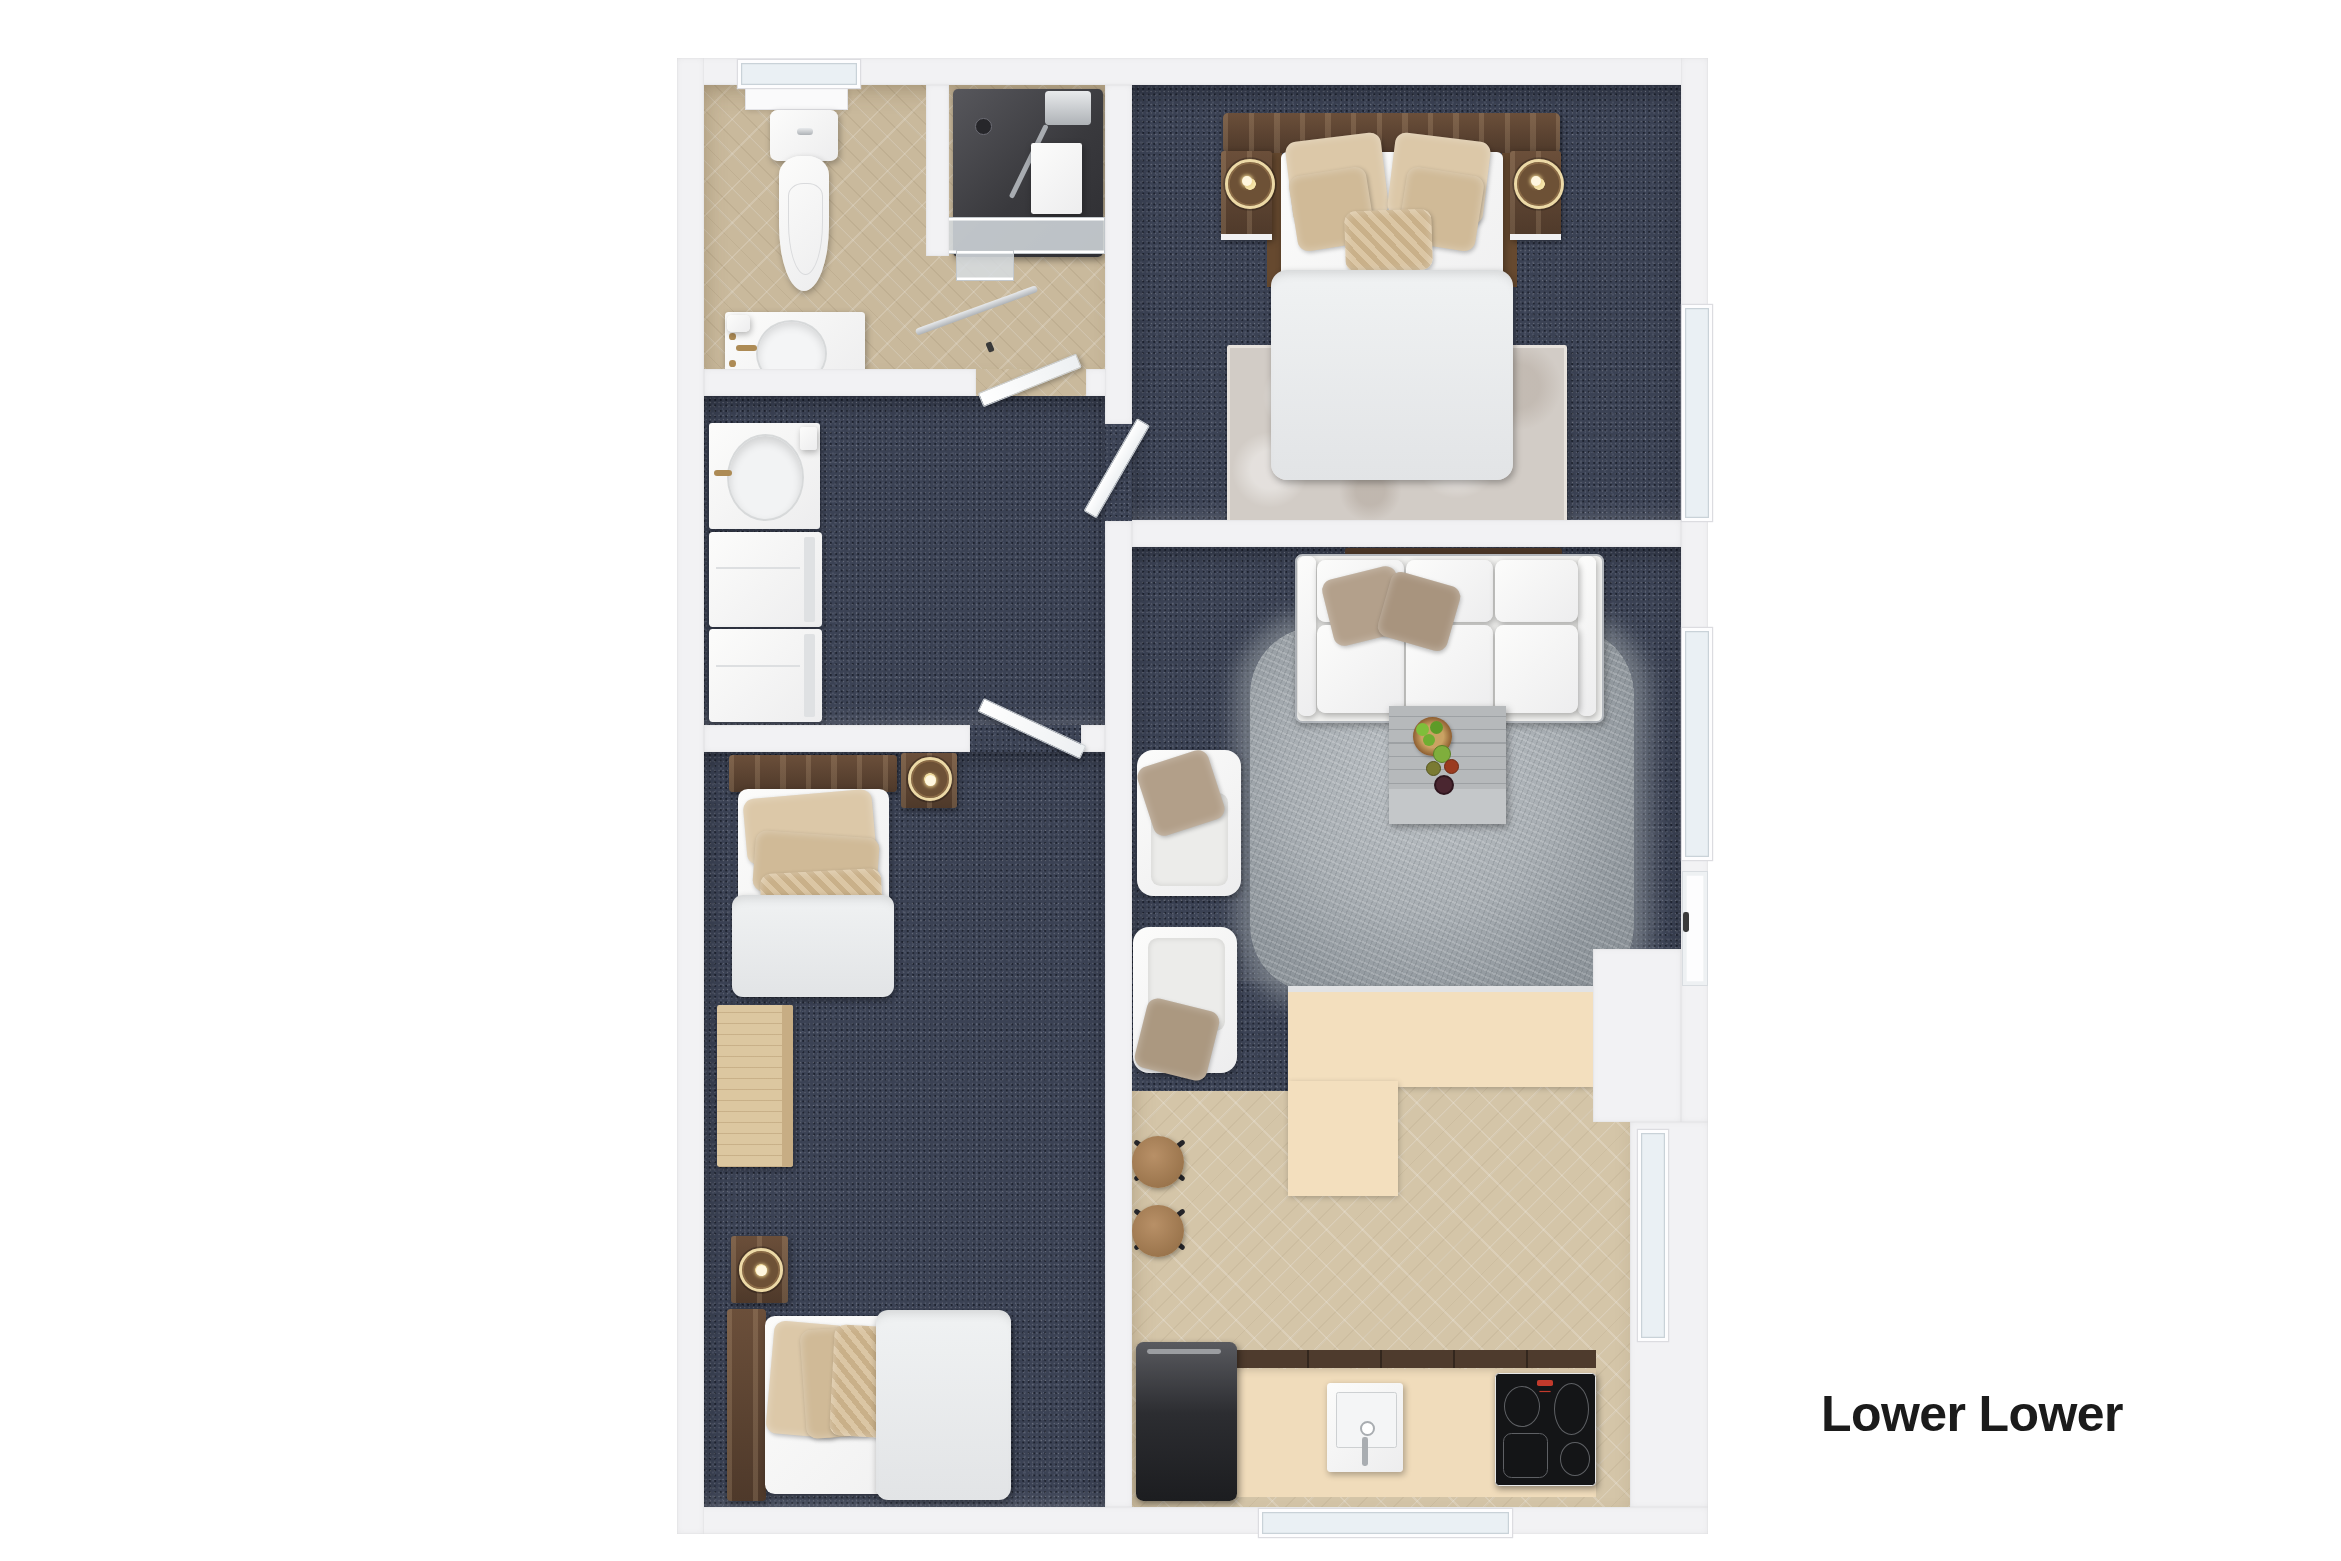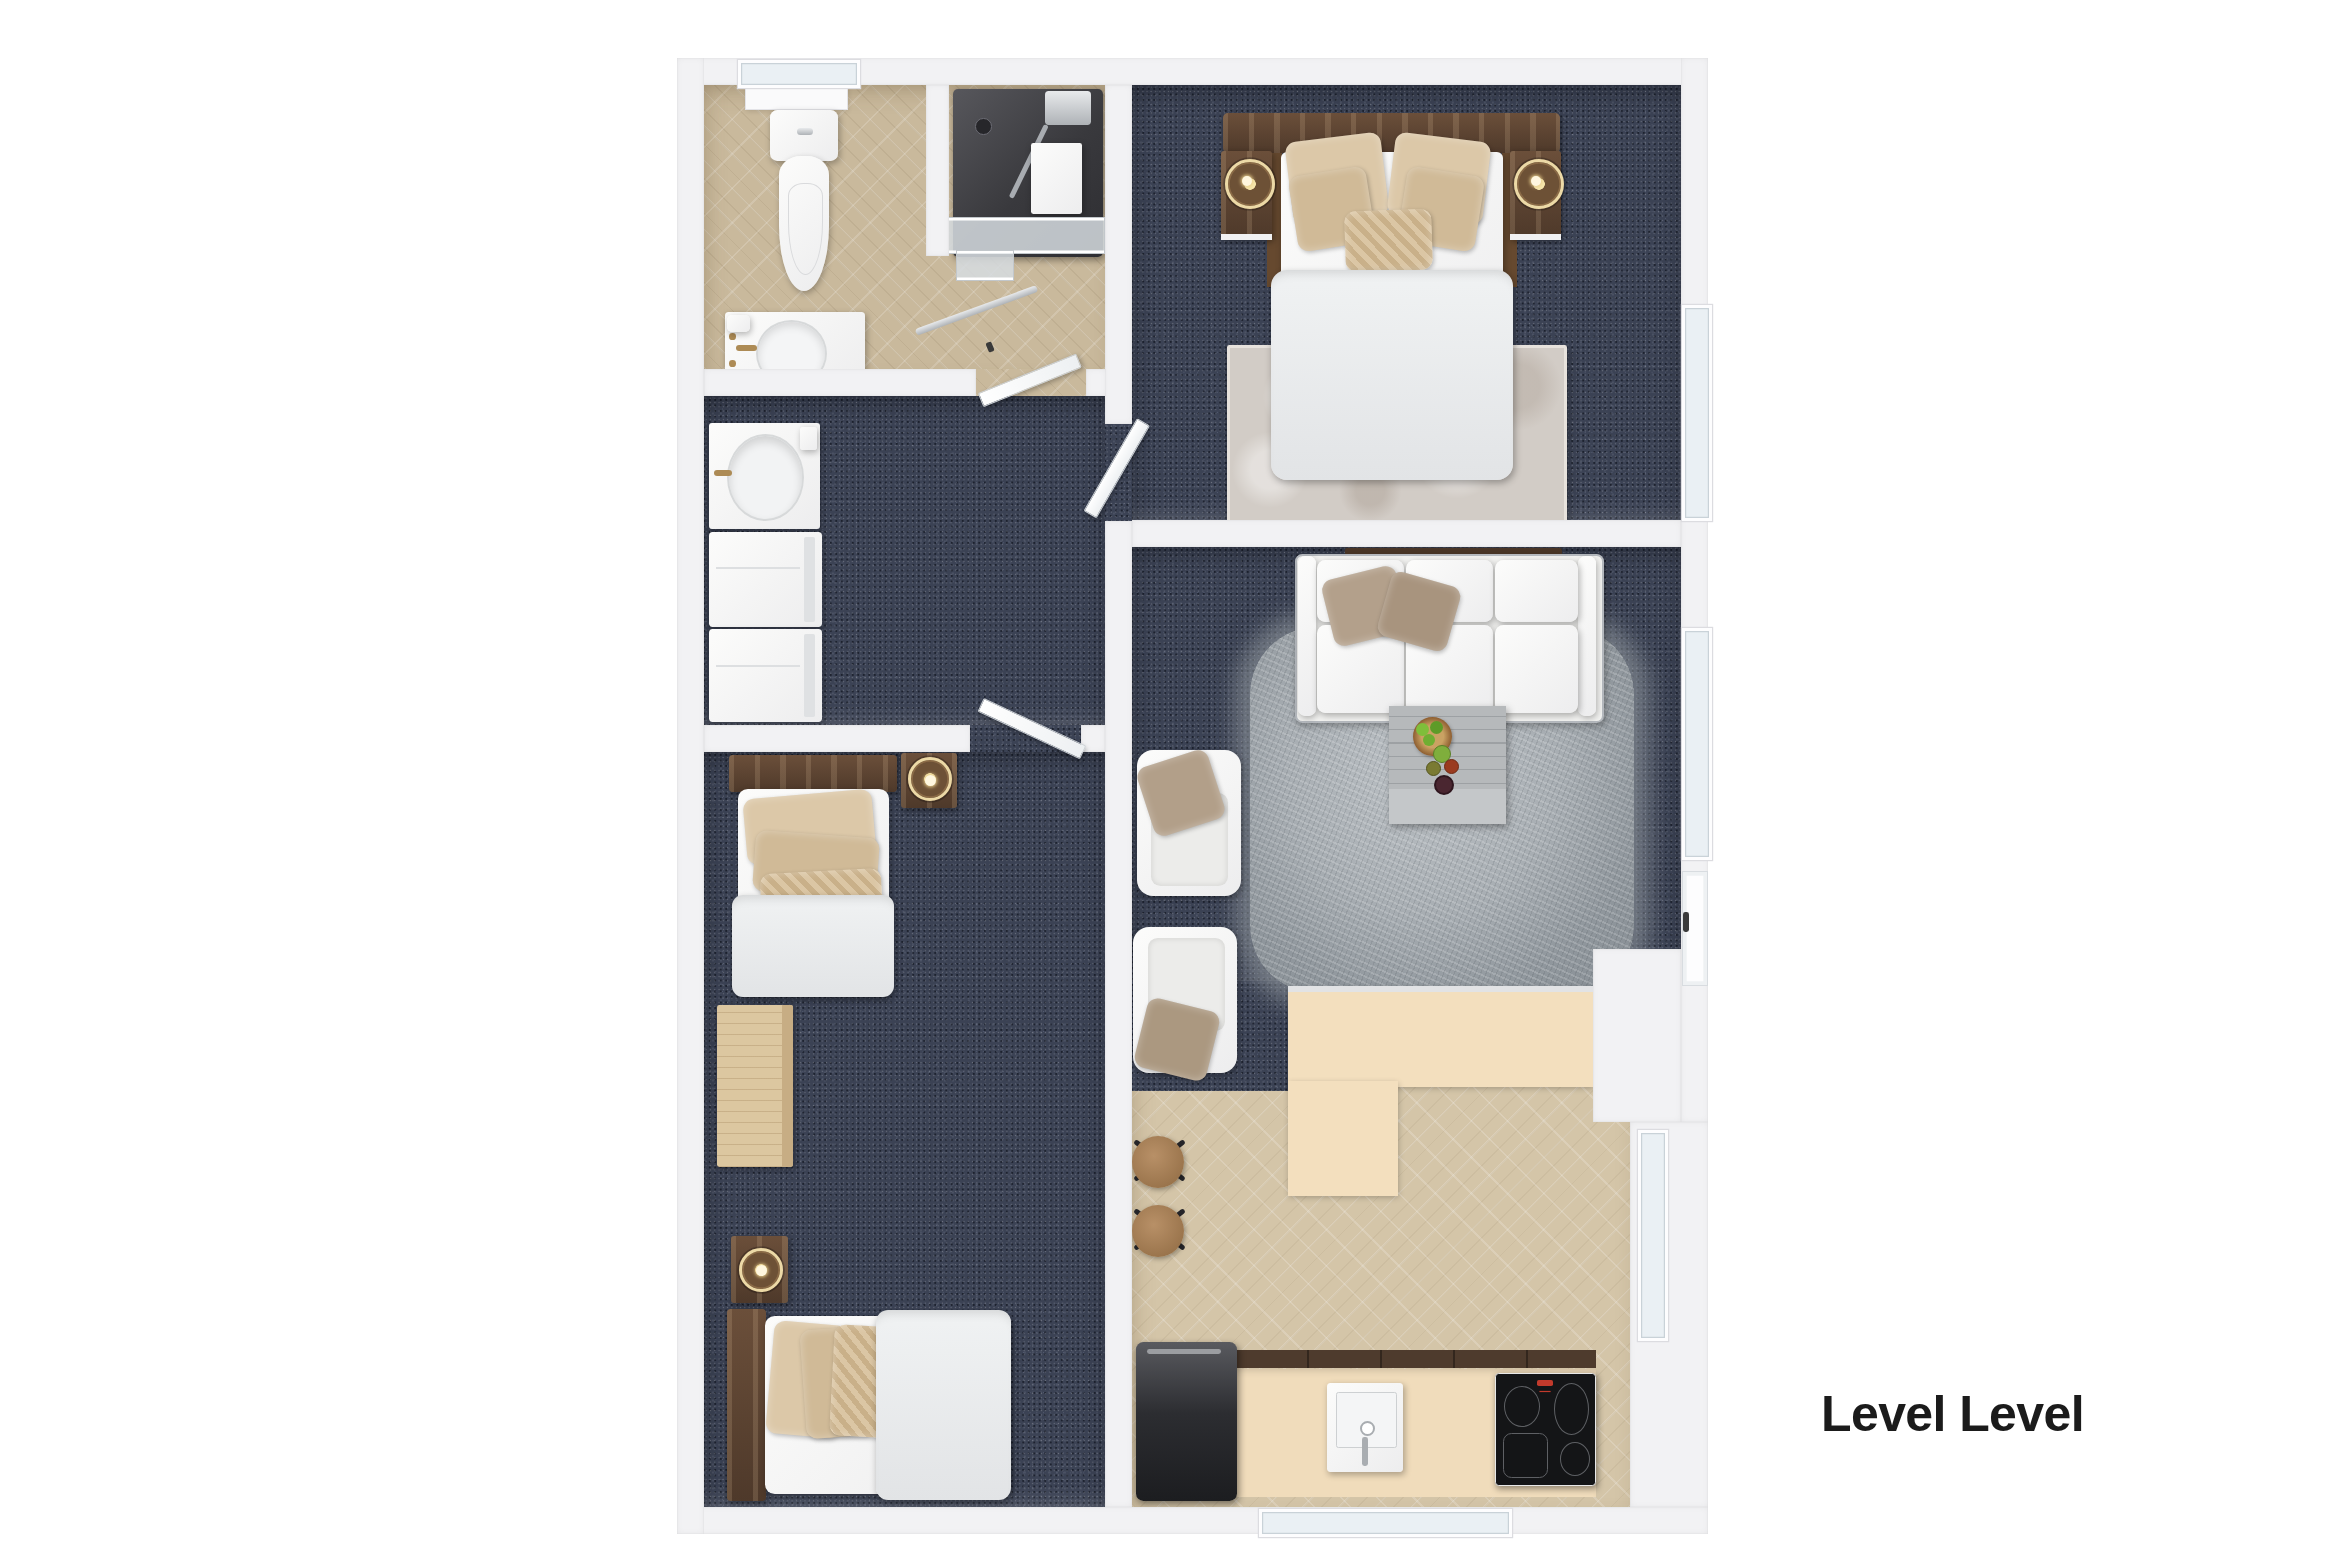--- a/index.html
+++ b/index.html
@@ -266,16 +266,16 @@
     <div class="abs" style="left:1682px;top:871px;width:24.4px;height:113px;background:#fdfdfe;border:1.8px solid #d8dce0;box-shadow:inset 0 0 0 3.7px #eef1f3"></div>
     <div class="abs" style="left:1683px;top:912px;width:5.5px;height:19.5px;background:#3a3a3a;border-radius:2.4px"></div>
     <div class="abs win" style="left:1638px;top:1130px;width:24.4px;height:205px"></div>
     <div class="abs win" style="left:1259px;top:1509px;width:247px;height:22px"></div>
 
     <div class="abs door" style="left:973px;top:353px;width:104px;height:13.4px;transform:rotate(-22deg);transform-origin:100% 50%"></div>
     <div class="abs" style="left:987px;top:342px;width:6.1px;height:9.8px;background:#3a3a3a;border-radius:1.8px;transform:rotate(-22deg)"></div>
     <div class="abs door" style="left:1136px;top:422px;width:13.4px;height:105px;transform:rotate(30deg);transform-origin:50% 0"></div>
     <div class="abs door" style="left:970px;top:745px;width:111px;height:13.4px;transform:rotate(25deg);transform-origin:100% 50%"></div>
 
-    <div class="abs title" style="left:1821px;top:1389px">Level Level</div>
+    <div class="abs title" style="left:1821px;top:1389px">Lower Lower</div>
   </div>
 </div>
 
 
 </body></html>

